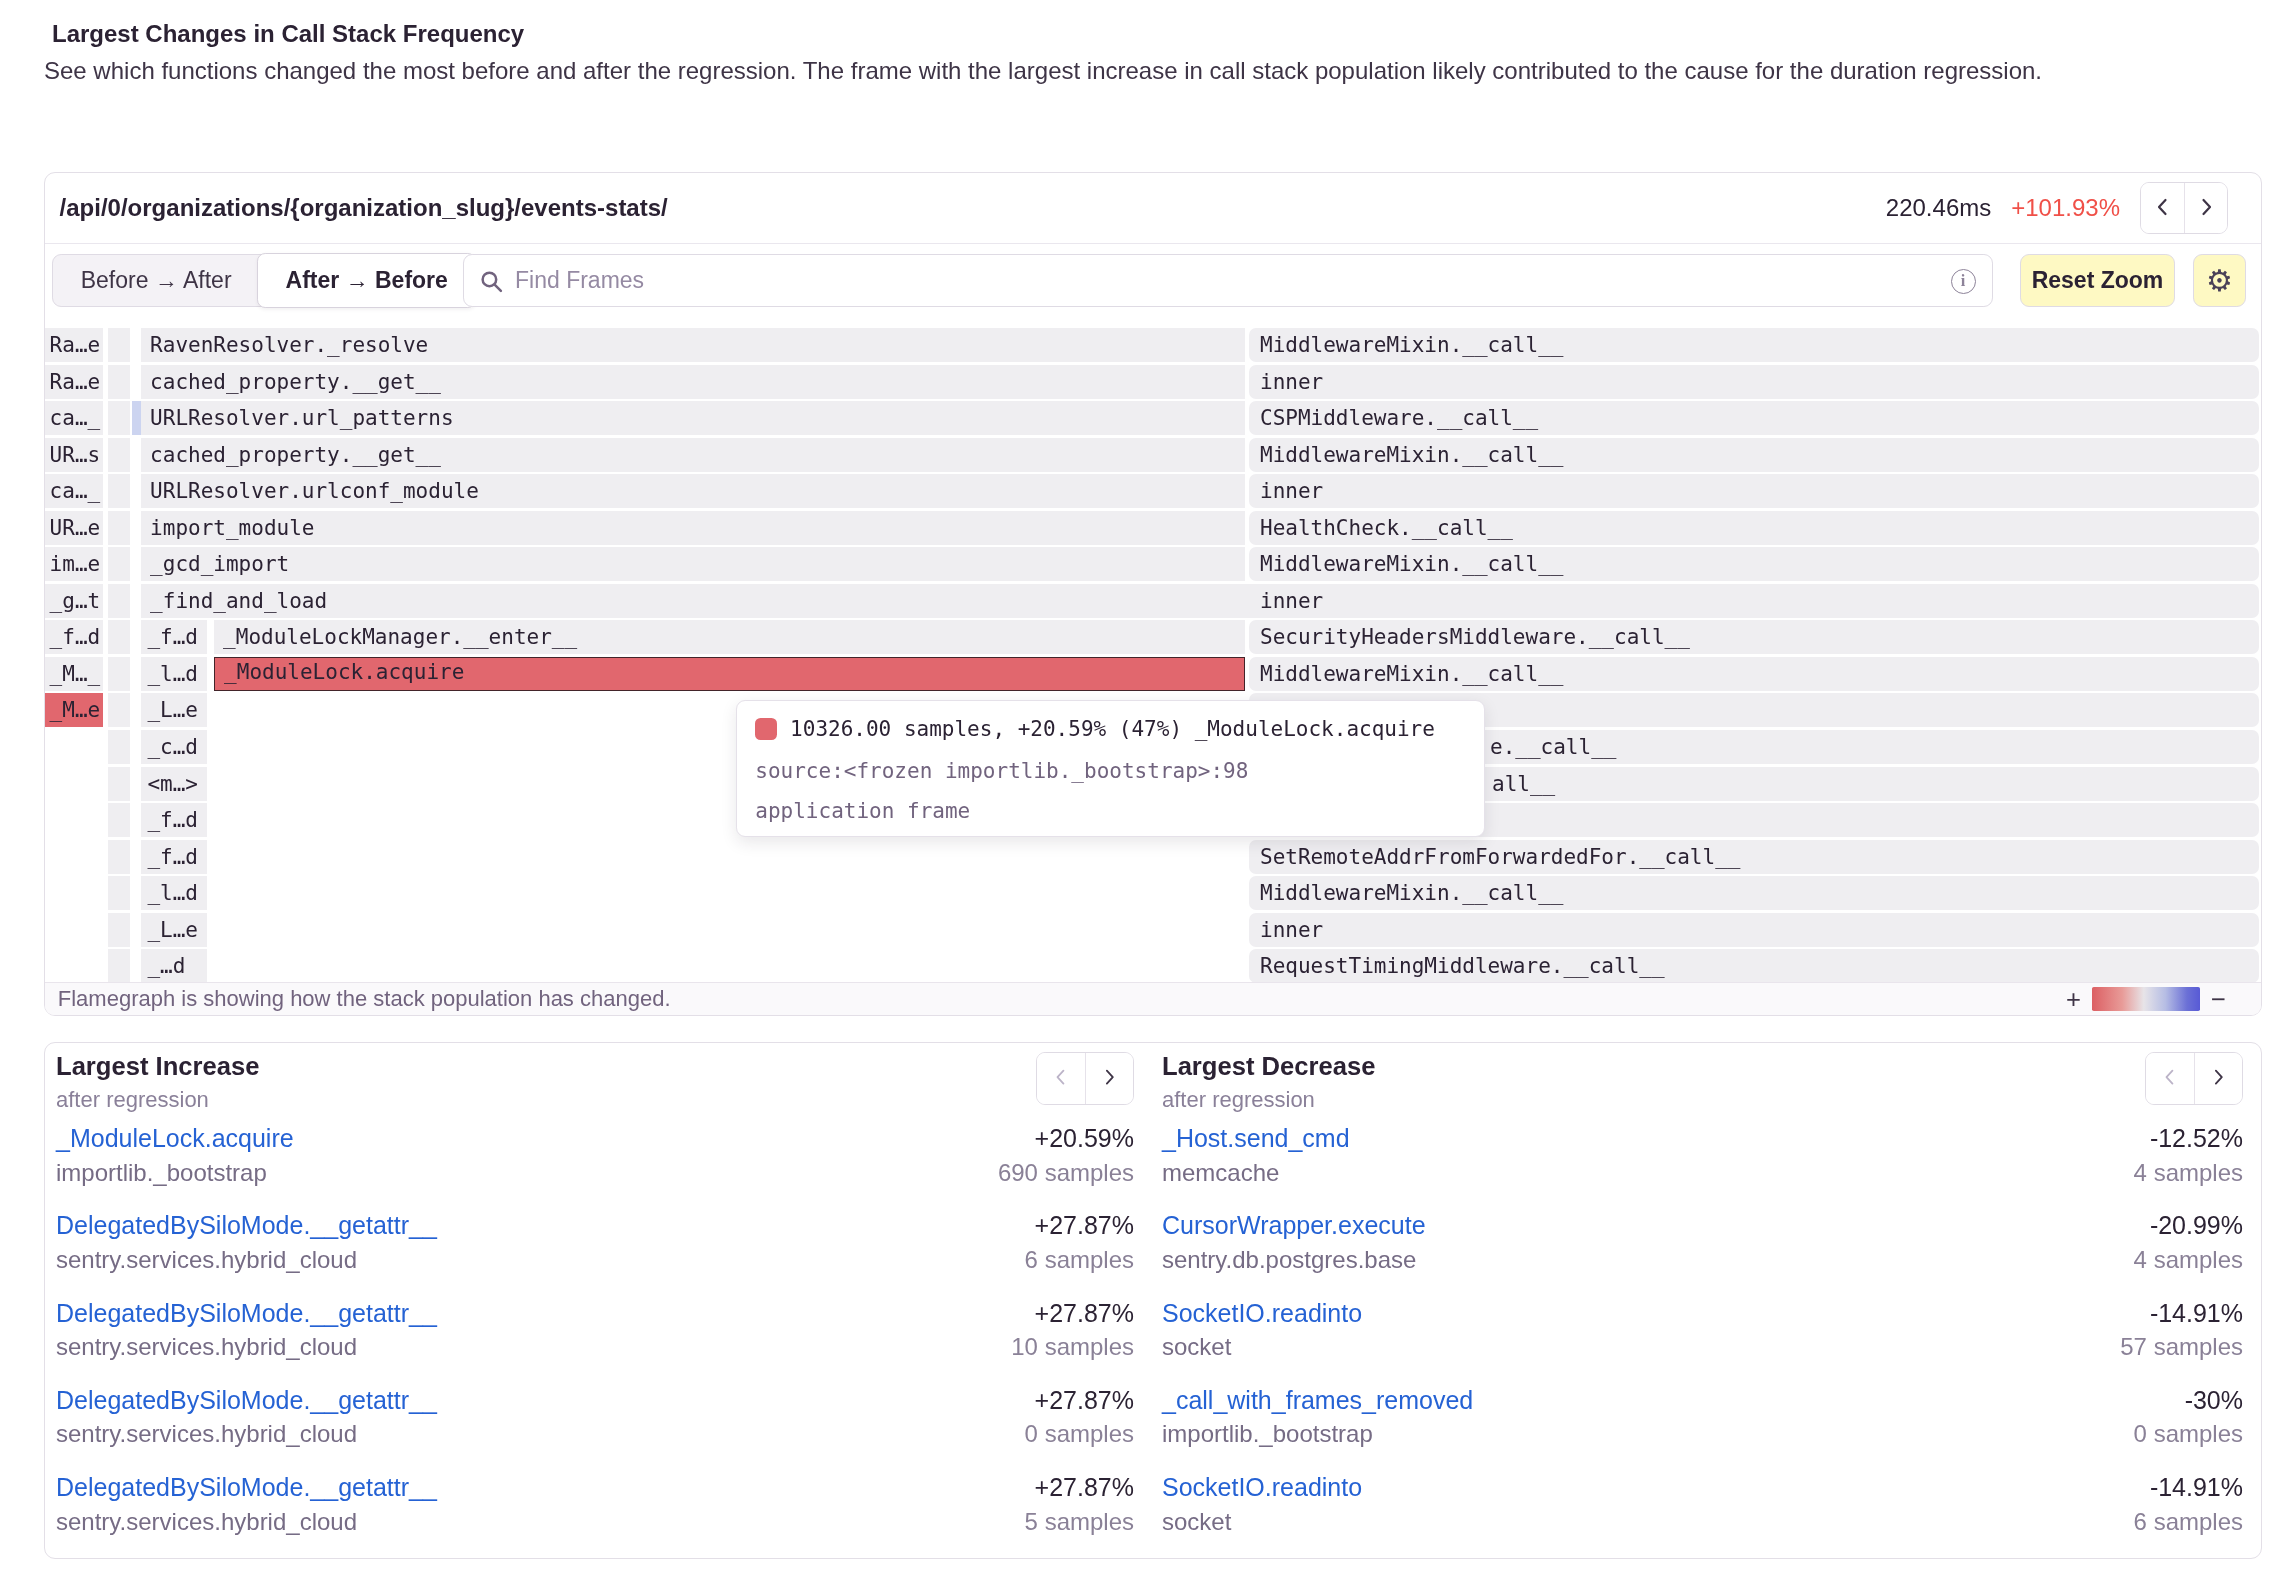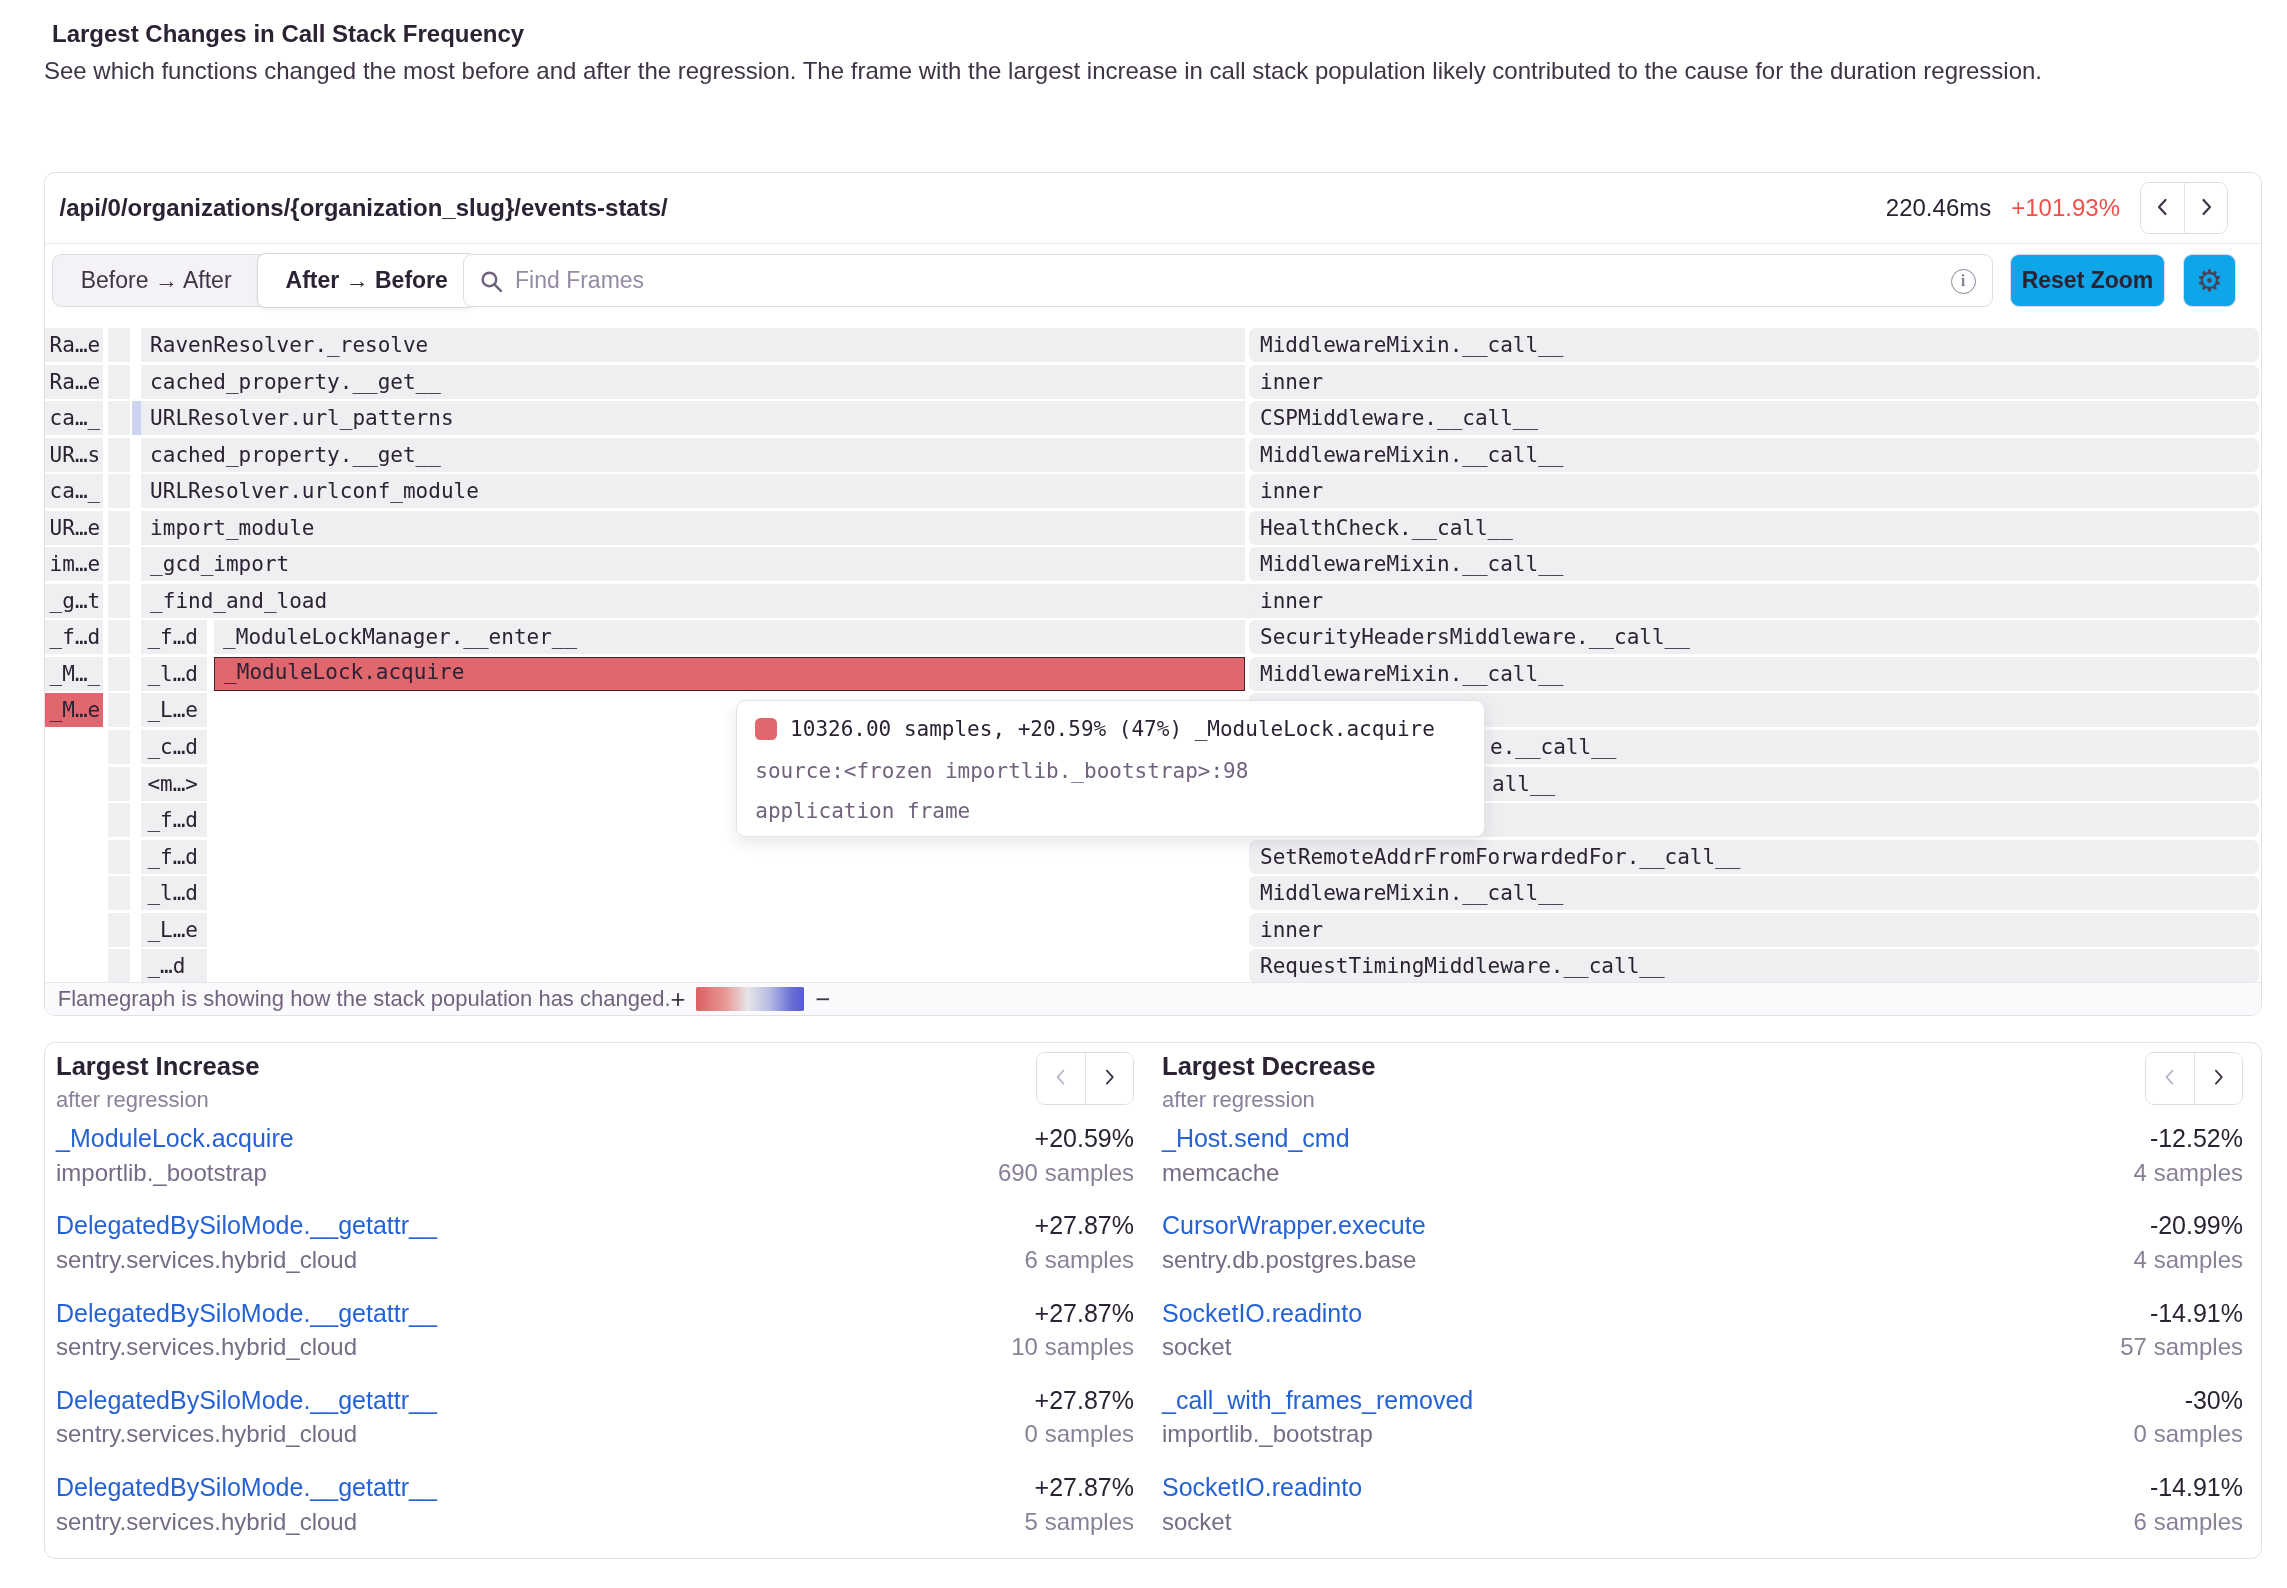--- a/index.html
+++ b/index.html
@@ -33,42 +33,42 @@
   .seg .active { background:#ffffff; border:1.8px solid #d8d3dd; border-radius:8.2px; margin:-1.8px; font-weight:bold; color:#2b2233; box-shadow:0 1.8px 3.7px rgba(43,34,51,.06); }
   .search { position:absolute; left:418px; top:0; width:1530px; height:53px; background:#fff;
             border:1.8px solid #dfdbe4; border-radius:9.1px; }
   .search input { width:100%; height:100%; border:none; outline:none; background:transparent;
                   font-family:inherit; font-size:23px; color:#3b82f6; padding:0 55px 0 51px; }
   .search input::placeholder { color:#958aa3; }
   .search .mag { position:absolute; left:14.6px; top:13.7px; }
   .info-badge { position:absolute; right:16.4px; top:13.7px; width:25px; height:25px; border:1.8px solid #8d8399;
                 border-radius:50%; color:#8d8399; font-size:16.4px; font-weight:bold; font-family:"Liberation Serif",serif;
                 display:flex; align-items:center; justify-content:center; }
-  .btn { background:#0ea5e9; border:1.8px solid #dfdbe4; border-radius:9.1px; font-family:inherit;
-         font-size:23px; font-weight:bold; color:#2b2233; cursor:pointer; }
+  .btn { background:#fef9c3; border:1.8px solid #dfdbe4; border-radius:9.1px; font-family:inherit;
+         font-size:23px; font-weight:bold; color:#2b2233; cursor:pointer;margin-left:10px; }
   .reset-btn { position:absolute; left:1965px; top:0; width:155px; height:53px; }
   .gear-btn  { position:absolute; left:2138px; top:0; width:53px; height:53px; font-size:30px; font-weight:normal; color:#4a4158;
                display:flex; align-items:center; justify-content:center; }
 
   
   .fg { position:absolute; left:0; top:155px; width:2218px; height:658px; }
   .fg-cell { position:absolute; height:34px; line-height:34px; background:#efeef1; color:#2b2233;
              font-family:"DejaVu Sans Mono", monospace; font-size:21px; white-space:nowrap; overflow:hidden;
              padding-left:9.1px; cursor:pointer; }
   .fg-cell.c1 { padding-left:4.6px; }
   .fg-cell.sub { padding-left:6.4px; }
   .fg-cell.rightc { padding-left:11px;border-radius:7px; }
   .fg-cell.red { background:#e1676e; }
   .fg-cell.red-main { background:#e1676e; border:1.8px solid #43242a; line-height:29px; }
   .fg-cell.sliver { background:#ccd4f0; padding:0; }
 
   
   .legend { position:absolute; left:0; bottom:0; width:100%; height:33px; background:#faf9fb;
             border-top:1.8px solid #e9e5ec; border-radius:0 0 9.1px 9.1px;
-            display:flex; align-items:center; padding:0 35px 0 12.8px; }
+            display:flex; align-items:center; justify-content:space-between; padding:0 35px 0 12.8px; }
   .legend-text { font-size:22px; color:#71637e; }
   .legend-scale { display:flex; align-items:center; gap:11px; }
   .legend-scale .pm { font-size:25.6px; color:#3e3446; line-height:24px; }
   .grad { width:108px; height:24px; border-radius:1.8px;
           background:linear-gradient(90deg,#dc5f63 0%,#e89b98 28%,#e7e4e8 48%,#b6bde4 68%,#6b70d6 88%,#585ad6 100%); }
 
   
   .tooltip { position:absolute; left:736px; top:700px; width:749px; height:137px; background:#fff;
              border:1.8px solid #e5e1e9; border-radius:9.1px; box-shadow:0 5.5px 16.4px rgba(43,34,51,.10);
              padding:12.8px 18.3px; z-index:10; font-family:"DejaVu Sans Mono", monospace; font-size:21px; }

